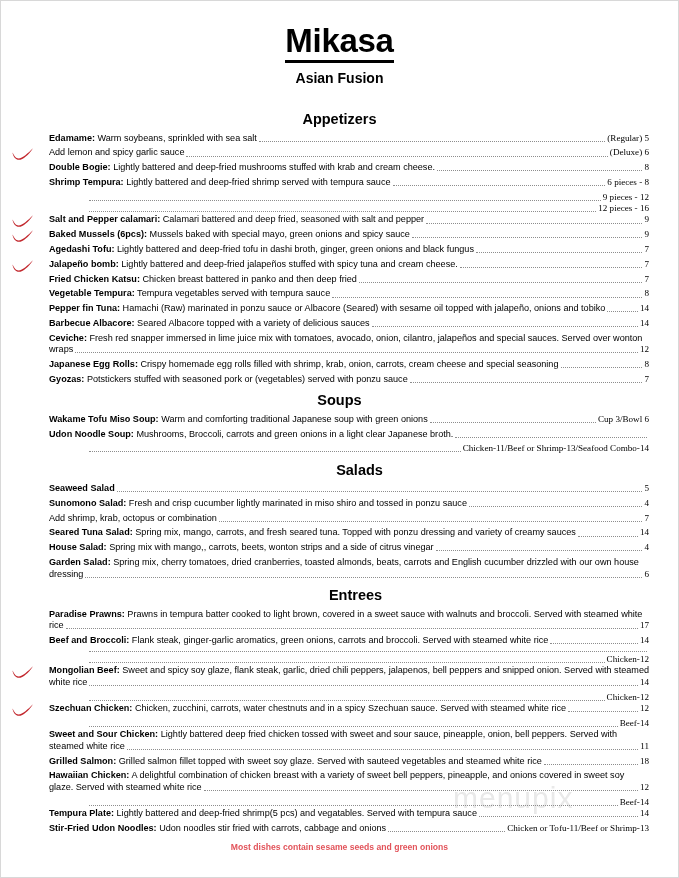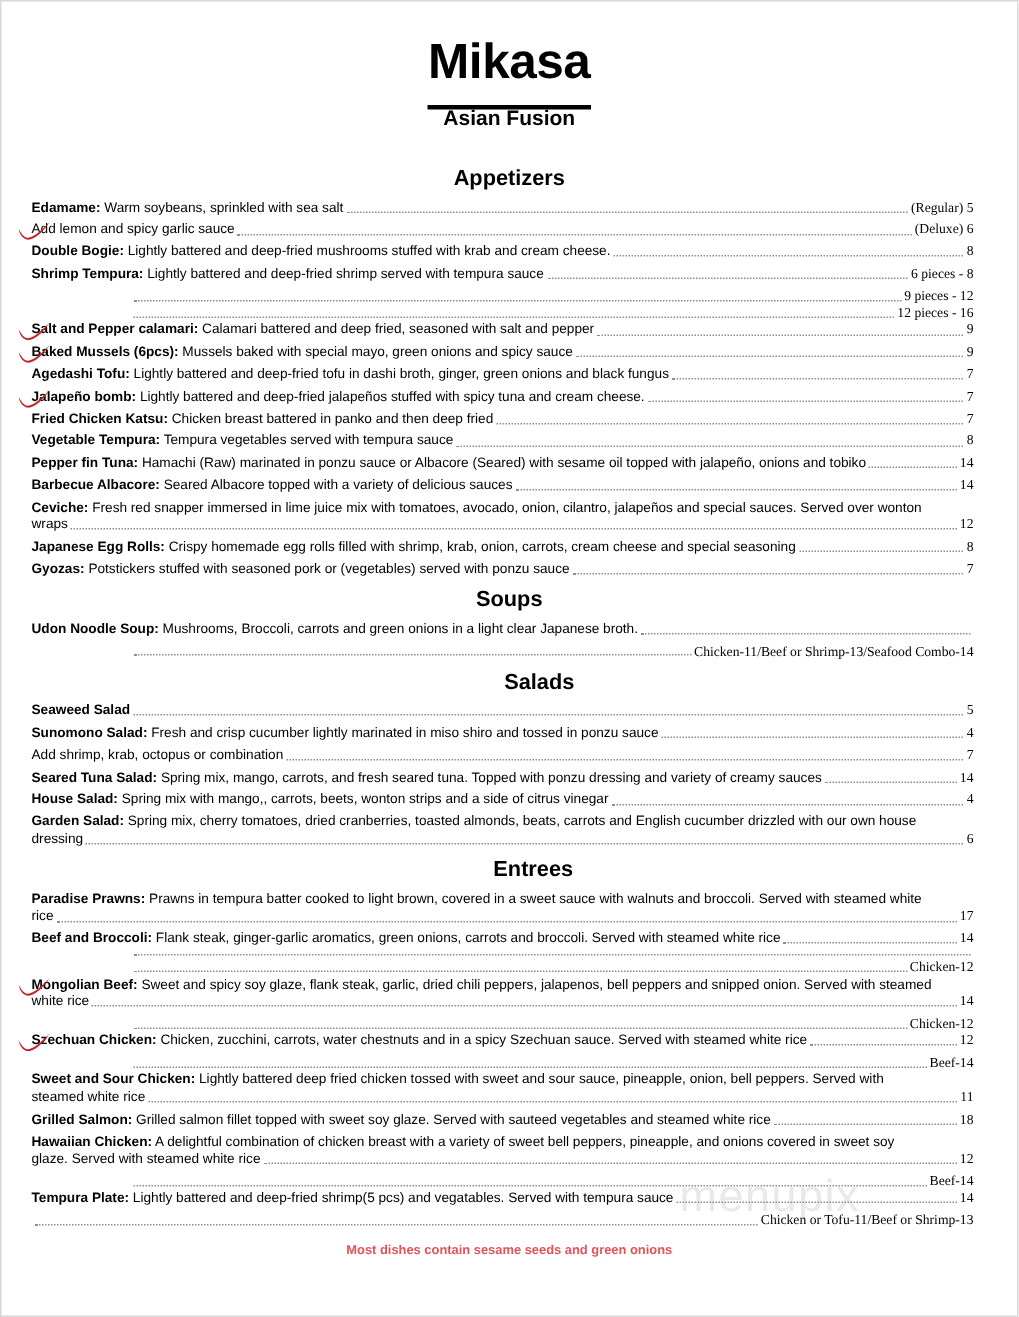--- a/index.html
+++ b/index.html
@@ -47,21 +47,21 @@
   .restaurant-name {
     text-align: center;
     font-size: 33px;
     font-weight: bold;
     letter-spacing: -0.3px;
     margin: 22px 0 0 0;
     line-height: 1.1;
   }
   .restaurant-name span {
     border-bottom: 3px solid #000;
-    padding-bottom: 11px;
+    padding-bottom: 1px;
   }
   .restaurant-sub {
     text-align: center;
     font-size: 14px;
     font-weight: bold;
     margin-top: 11px;
   }
 
   
   .section-title {
@@ -75,21 +75,21 @@
   .sec-appetizers { margin-top: 25px; }
   .sec-soups { margin-top: 7px; }
   .sec-salads { margin-top: 7px; padding-left: 40px; }
   .sec-entrees { margin-top: 7px; margin-left: 32px; }
 
   .items { margin-top: 4px; }
 
   
   .item {
     position: relative;
-    padding-left: 20px;
+    padding-left: 48px;
     padding-right: 29px;
     font-size: 9.1px;
     line-height: 11.6px;
     margin-bottom: 3.2px;
   }
   .item-line {
     display: flex;
     align-items: flex-end;
     width: 100%;
   }
@@ -285,20 +285,27 @@
               <span class="txt"><span class="name">Gyozas:</span><span class="desc"> Potstickers  stuffed with seasoned pork or (vegetables) served with ponzu sauce </span></span>
               <span class="dots"></span>
               <span class="price">7</span>
             </div>
           </div>
         </div>
         <div class="section-title sec-soups">Soups</div>
         <div class="items">
           <div class="item">
             <div class="item-line">
+              <span class="txt"><span class="name">Wakame Tofu Miso Soup:</span><span class="desc"> Warm and comforting traditional Japanese soup with green onions </span></span>
+              <span class="dots"></span>
+              <span class="price">Cup 3/Bowl 6</span>
+            </div>
+          </div>
+          <div class="item">
+            <div class="item-line">
               <span class="txt"><span class="name">Udon Noodle Soup:</span><span class="desc"> Mushrooms, Broccoli, carrots and green onions in a light clear Japanese broth.</span></span>
               <span class="dots"></span>
               <span class="price"></span>
             </div>
           </div>
           <div class="extra">
             <div class="item-line">
               <span class="dots"></span>
               <span class="price">Chicken-11/Beef or Shrimp-13/Seafood Combo-14</span>
             </div>
@@ -443,20 +450,21 @@
           </div>
           <div class="item">
             <div class="item-line">
               <span class="txt"><span class="name">Tempura Plate:</span><span class="desc"> Lightly battered and deep-fried shrimp(5 pcs) and vegatables. Served with tempura sauce</span></span>
               <span class="dots"></span>
               <span class="price">14</span>
             </div>
           </div>
           <div class="item">
             <div class="item-line">
+              <span class="txt"><span class="name">Stir-Fried Udon Noodles:</span><span class="desc"> Udon noodles stir fried with carrots, cabbage and onions</span></span>
               <span class="dots"></span>
               <span class="price">Chicken or Tofu-11/Beef or Shrimp-13</span>
             </div>
           </div>
         </div>
       </div>
 
     <div class="note">Most dishes contain sesame seeds and green onions</div>
 
   </div>

